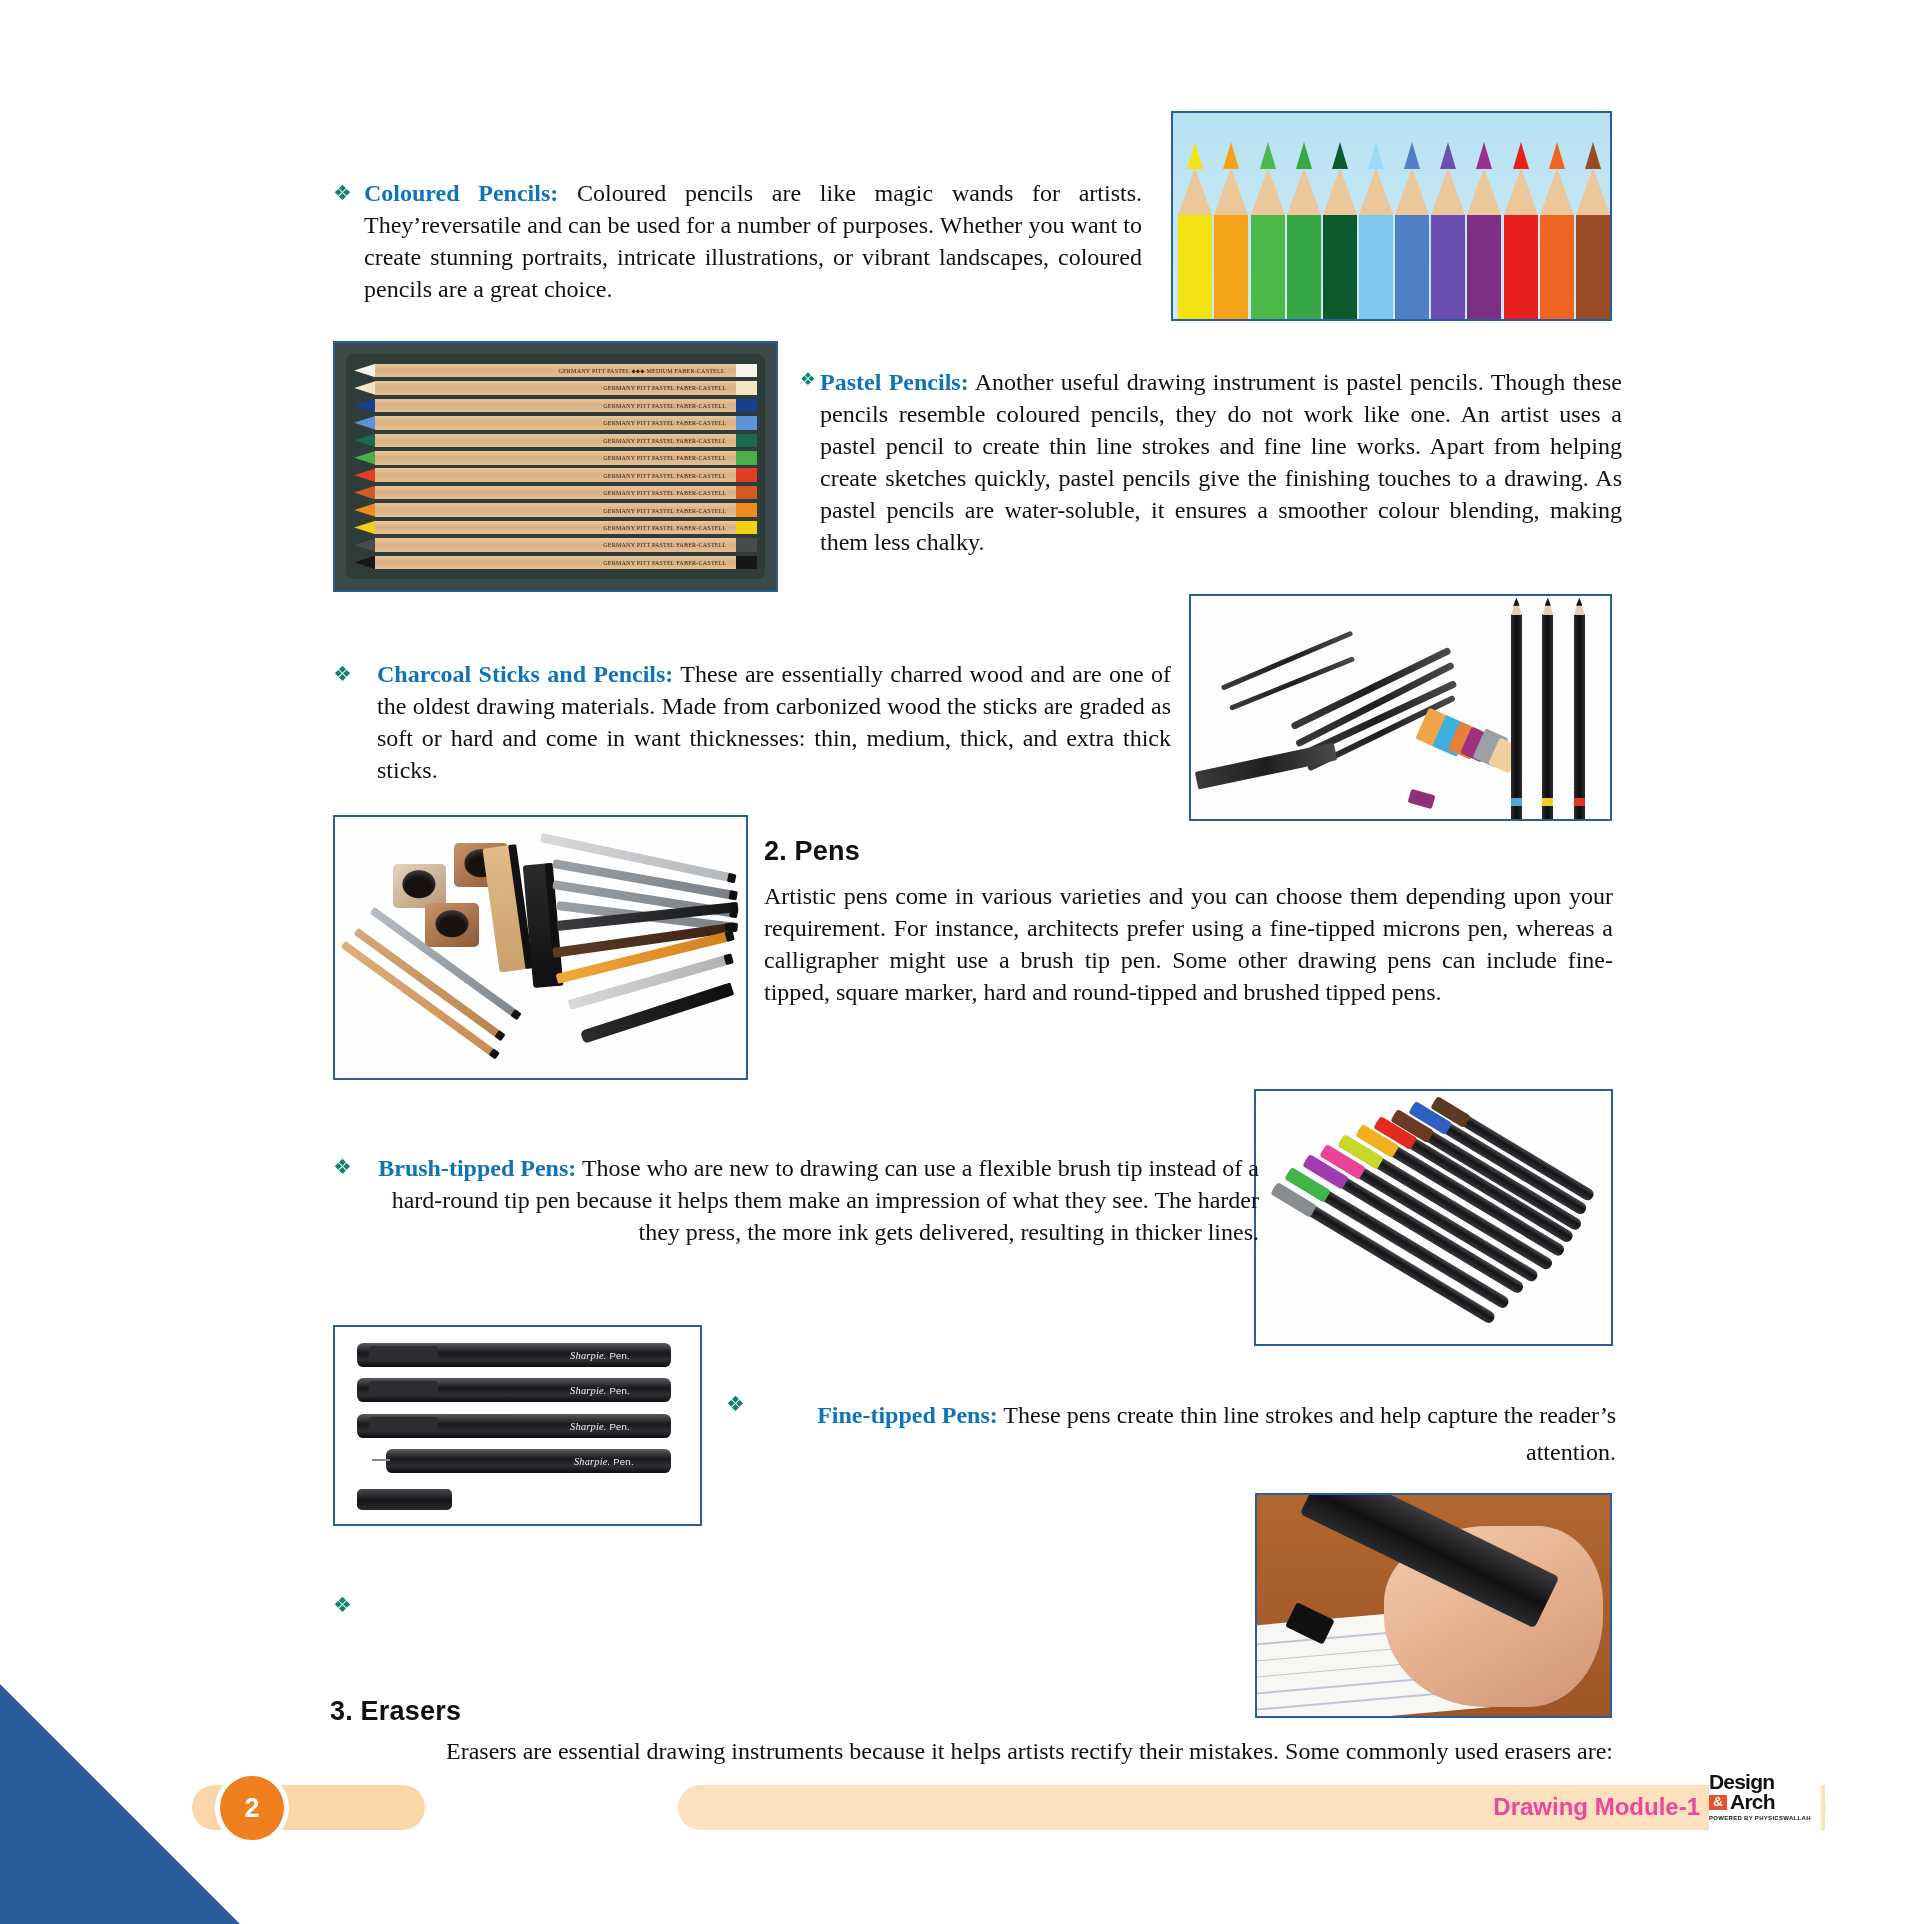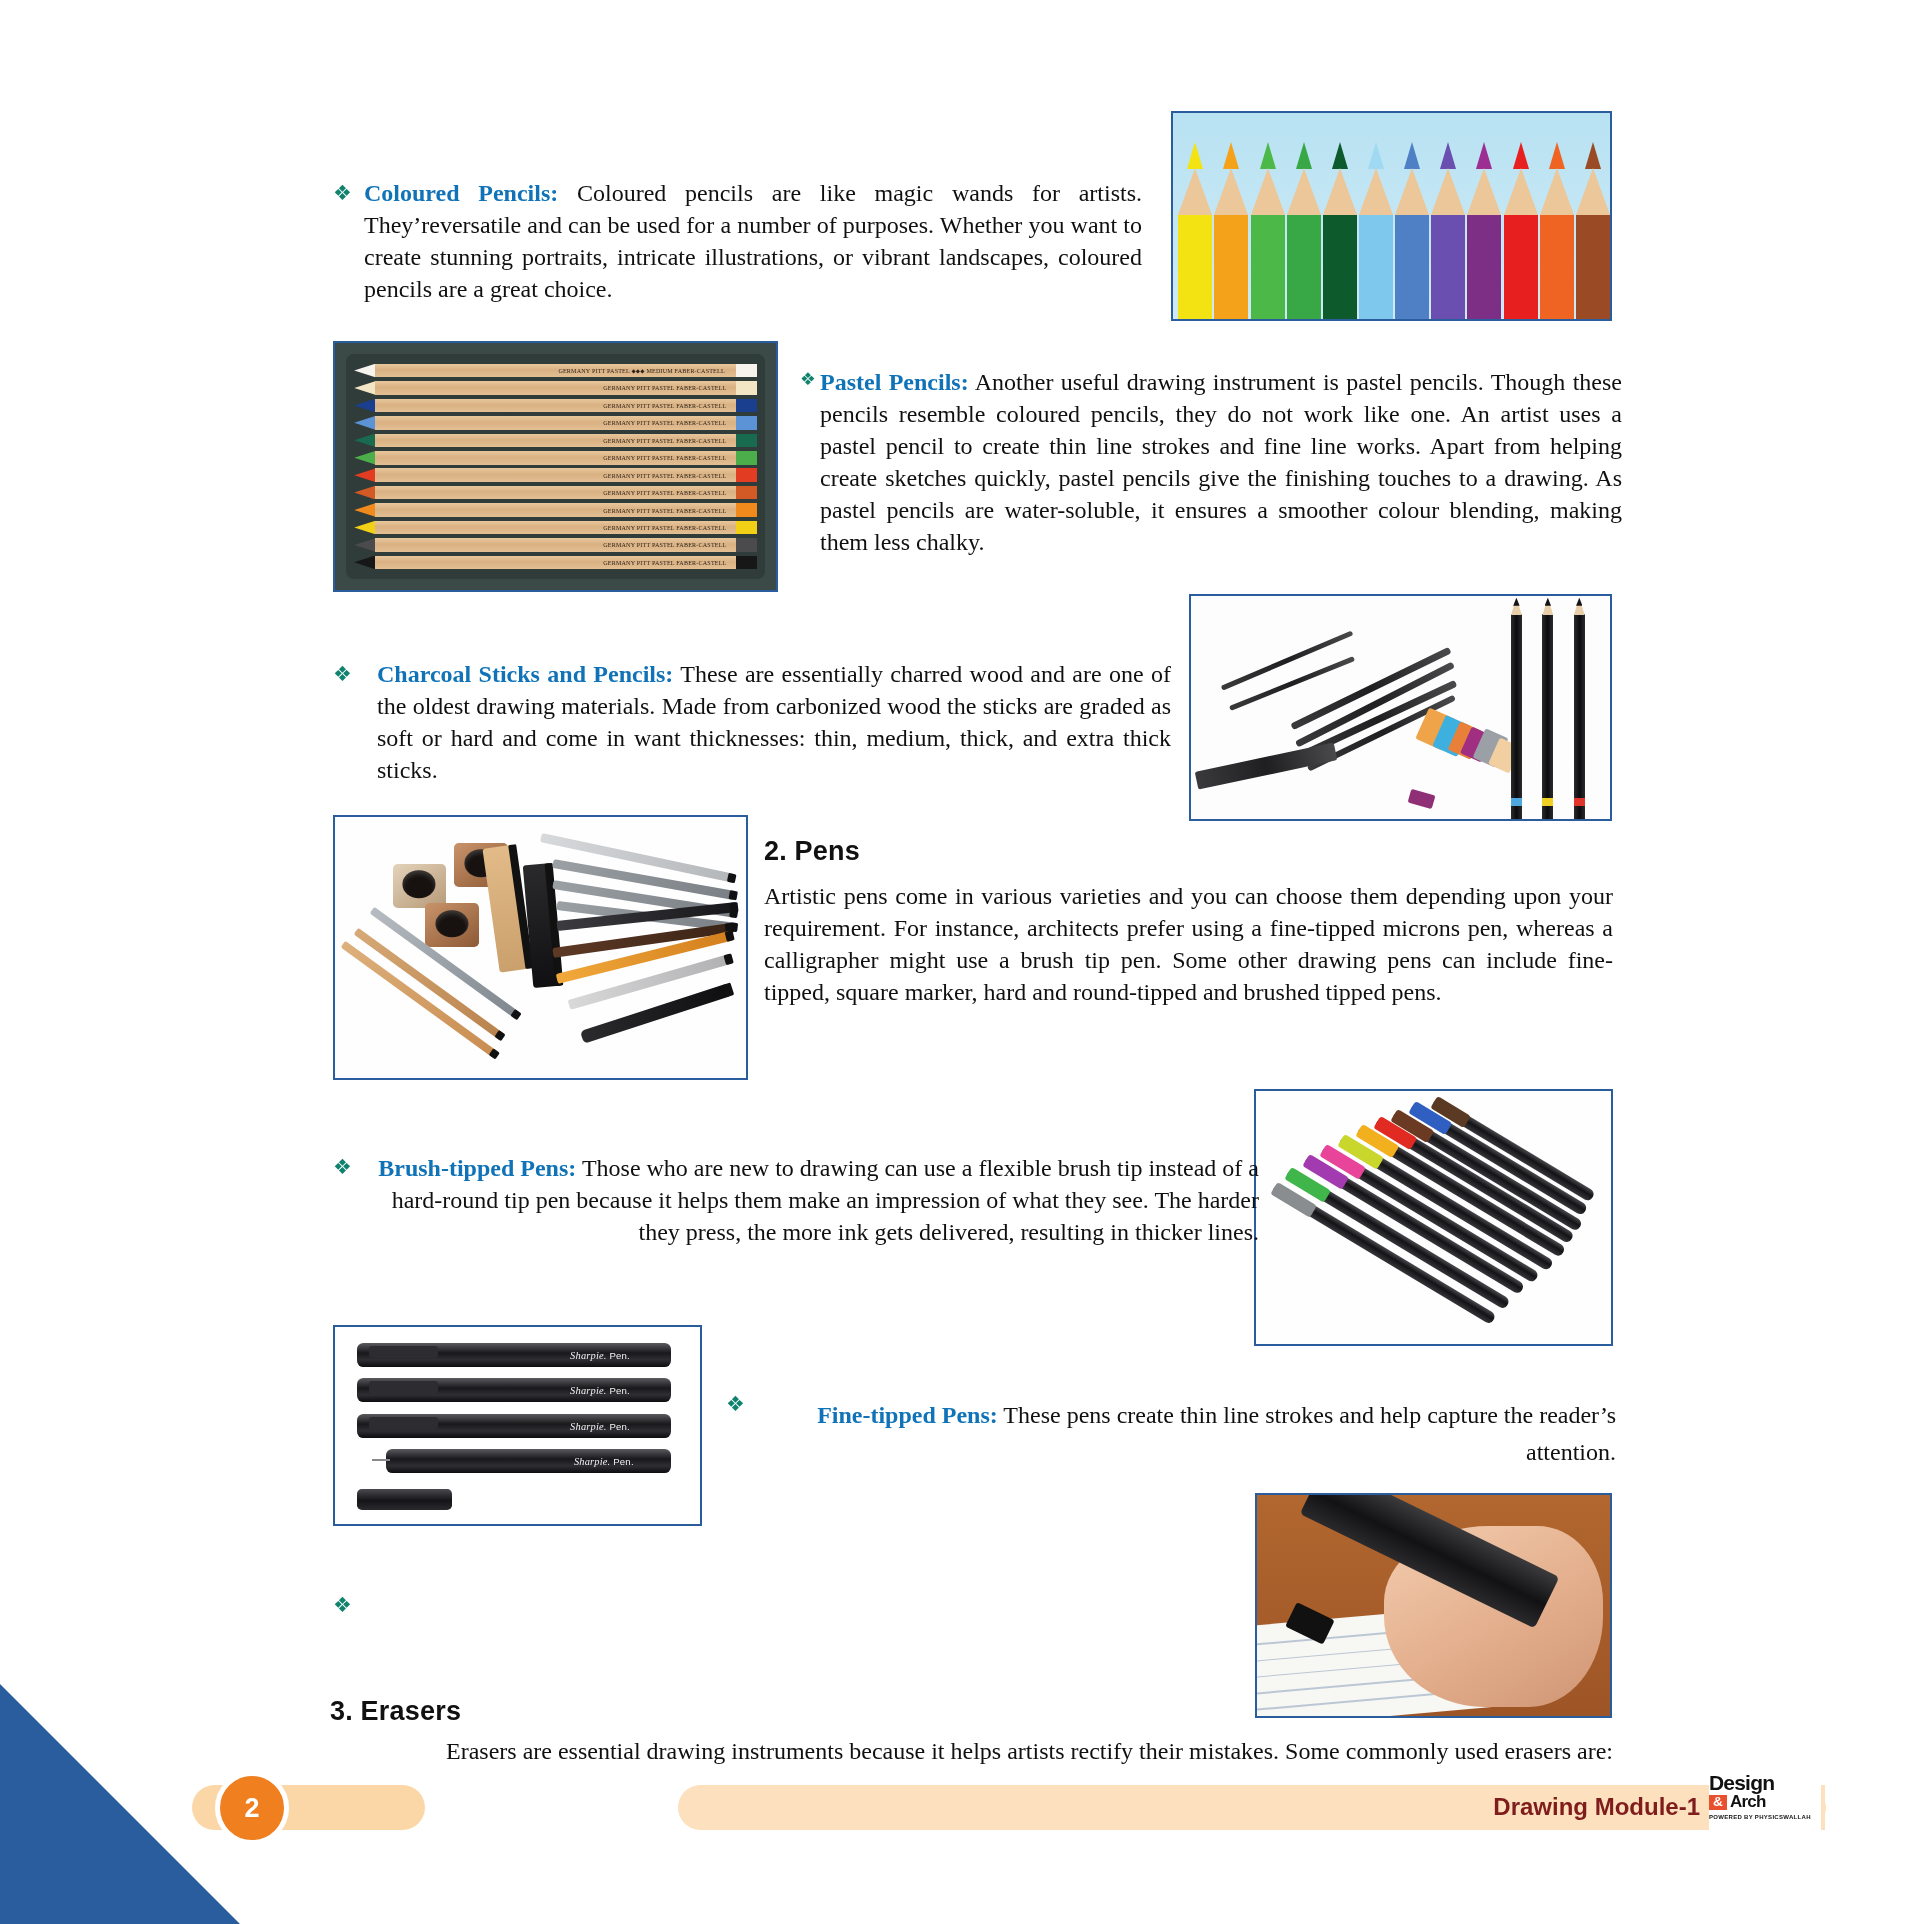--- a/index.html
+++ b/index.html
@@ -196,21 +196,21 @@
     position: absolute; left: 215px; bottom: 80px;
     width: 74px; height: 74px; border-radius: 50%;
     background: #ef7f1f; border: 5.6px solid #ffffff;
     display: flex; align-items: center; justify-content: center;
     color: #ffffff; font-family: "Liberation Sans", sans-serif;
     font-weight: bold; font-size: 27px;
   }
   .footer-title {
     position: absolute; right: 225px; bottom: 104px;
     font-family: "Liberation Sans", "DejaVu Sans", sans-serif;
-    font-weight: bold; font-size: 24px; color: #7f1d1d;
+    font-weight: bold; font-size: 24px; color: #ec4899;
   }
   .corner-tri {
     position: absolute; left: 0; bottom: 0;
     width: 0; height: 0;
     border-left: 241px solid #2a5d9e;
     border-top: 241px solid transparent;
   }
 
   
   .logo {
@@ -218,21 +218,21 @@
     width: 112px; height: 77px; background: #ffffff;
     display: flex; flex-direction: column; justify-content: center;
     font-family: "Liberation Sans", "DejaVu Sans", sans-serif;
   }
   .logo-l1 { font-weight: bold; font-size: 21px; line-height: .95; color: #111; letter-spacing: -0.8px; }
   .logo-l2 { display: flex; align-items: center; gap: 3.2px; margin-top: 0.8px; }
   .logo-amp {
     background: #e8502e; color: #fff; font-weight: bold;
     font-size: 13.6px; padding: 0.8px 4px; line-height: 1;
   }
-  .logo-arch { font-weight: bold; font-size: 17px; line-height: .95; color: #111; letter-spacing: -0.8px; }
+  .logo-arch { font-weight: bold; font-size: 21px; line-height: .95; color: #111; letter-spacing: -0.8px; }
   .logo-sub { font-size: 6px; font-weight: bold; letter-spacing: 0.3px; color: #111; margin-top: 3.2px; }
 </style>
 </head>
 <body>
 
 <div class="page">
 
   <div class="fig" style="left:1171px; top:111px; width:441px; height:210px;">
     <div class="fig-inner">
       <div class="cp-sky"></div>

